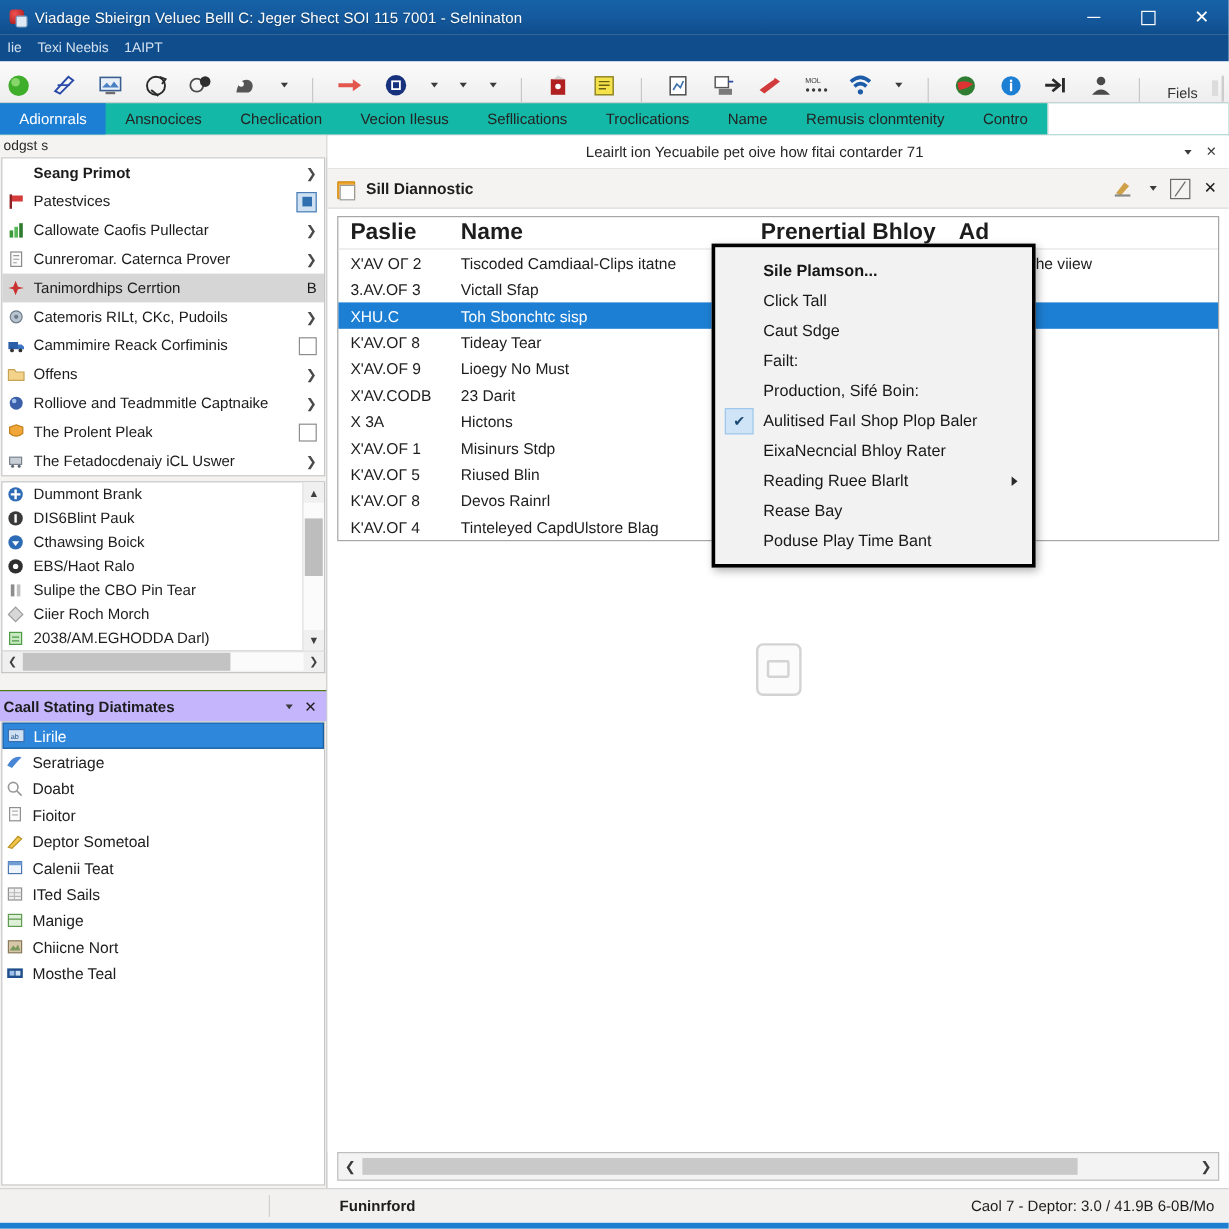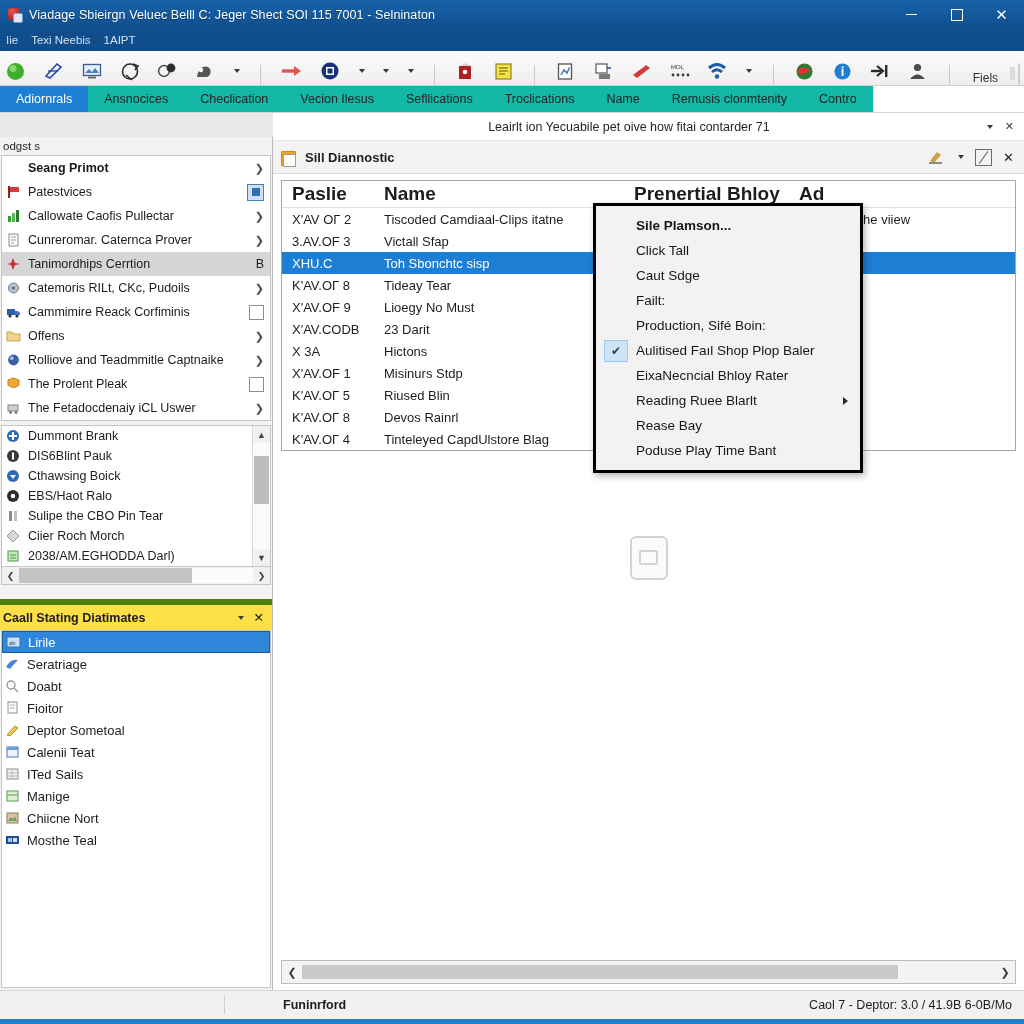--- a/index.html
+++ b/index.html
@@ -47,21 +47,21 @@
   
   .tabstrip{height:26px;flex:0 0 26px;background:#14b8a6;display:flex;align-items:stretch;border-bottom:1px solid #d4d4d4;}
   .tab{padding:0 16px;display:flex;align-items:center;font-size:12.5px;color:#232323;white-space:nowrap;}
   .tab.active{background:#1d7fd4;color:#ffffff;}
   .tabfill{flex:1;background:#ffffff;border-left:1px solid #e2e2e2;}
 
   
   .bodyrow{flex:1;display:flex;min-height:0;background:#e9e8e7;}
 
   
-  .leftcol{width:272px;flex:0 0 272px;display:flex;flex-direction:column;background:#f4f3f2;border-right:1px solid #b9b9b9;min-height:0;margin-top:24px;}
+  .leftcol{width:272px;flex:0 0 272px;display:flex;flex-direction:column;background:#f4f3f2;border-right:1px solid #b9b9b9;min-height:0;}
   .lefttop{height:18px;flex:0 0 18px;font-size:11.5px;color:#2a2a2a;padding-left:3px;display:flex;align-items:center;background:#f4f3f2;}
 
   .treebox{background:#ffffff;border:1px solid #c5c5c5;margin:0 1px;flex:0 0 auto;}
   .trow{height:24px;display:flex;align-items:center;padding-left:4px;font-size:12.5px;color:#1b1b1b;white-space:nowrap;}
   .trow.hdr{font-weight:bold;}
   .trow.sel{background:#d6d6d6;}
   .ticon{width:17px;height:15px;flex:0 0 17px;margin-right:5px;position:relative;}
   .tlabel{overflow:hidden;text-overflow:clip;}
   .trail{margin-left:auto;margin-right:6px;display:flex;align-items:center;}
   .chev{color:#4a4a4a;font-size:11px;}
@@ -75,22 +75,22 @@
   .vscroll{width:17px;flex:0 0 17px;background:#f0f0f0;border-left:1px solid #dcdcdc;display:flex;flex-direction:column;}
   .vsbtn{height:17px;display:flex;align-items:center;justify-content:center;font-size:9px;color:#404040;background:#f0f0f0;}
   .vstrack{flex:1;position:relative;background:#fbfbfb;}
   .vsthumb{position:absolute;left:1px;right:1px;top:12%;height:46%;background:#bdbdbd;}
   .hscroll{height:17px;flex:0 0 17px;background:#f0f0f0;border:1px solid #c5c5c5;border-top:none;margin:0 1px;display:flex;align-items:center;}
   .hsbtn{width:17px;height:15px;display:flex;align-items:center;justify-content:center;font-size:9px;color:#404040;}
   .hstrack{flex:1;height:15px;background:#fbfbfb;position:relative;}
   .hsthumb{position:absolute;left:0;top:0;bottom:0;width:74%;background:#c3c3c3;}
 
   .panel2{margin-top:14px;display:flex;flex-direction:column;flex:1;min-height:0;}
-  .panelhdr{height:25px;flex:0 0 25px;background:#fde047;display:flex;align-items:center;padding-left:3px;
-    font-weight:bold;font-size:12.5px;border-top:6px solid #4d7c0f;}
+  .panelhdr{height:25px;flex:0 0 25px;background:#c4b5fd;display:flex;align-items:center;padding-left:3px;
+    font-weight:bold;font-size:12.5px;border-top:1px solid #4d7c0f;}
   .panelhdr .acts{margin-left:auto;display:flex;align-items:center;gap:10px;padding-right:8px;}
   .panellist{flex:1;background:#ffffff;border:1px solid #c5c5c5;margin:0 1px 2px 1px;min-height:0;overflow:hidden;}
   .prow{height:22px;display:flex;align-items:center;padding-left:3px;font-size:13px;white-space:nowrap;}
   .prow.sel{background:#2f87db;color:#ffffff;border:1px solid #1b5c9c;height:20px;}
 
   
   .rightcol{flex:1;display:flex;flex-direction:column;min-width:0;background:#ffffff;}
   .notifybar{height:27px;flex:0 0 27px;background:#ffffff;display:flex;align-items:center;border-bottom:1px solid #e4e4e4;}
   .notifytext{flex:1;text-align:center;font-size:12.5px;color:#262626;}
   .notifyacts{display:flex;align-items:center;gap:12px;padding-right:10px;color:#3c3c3c;font-size:11px;}

